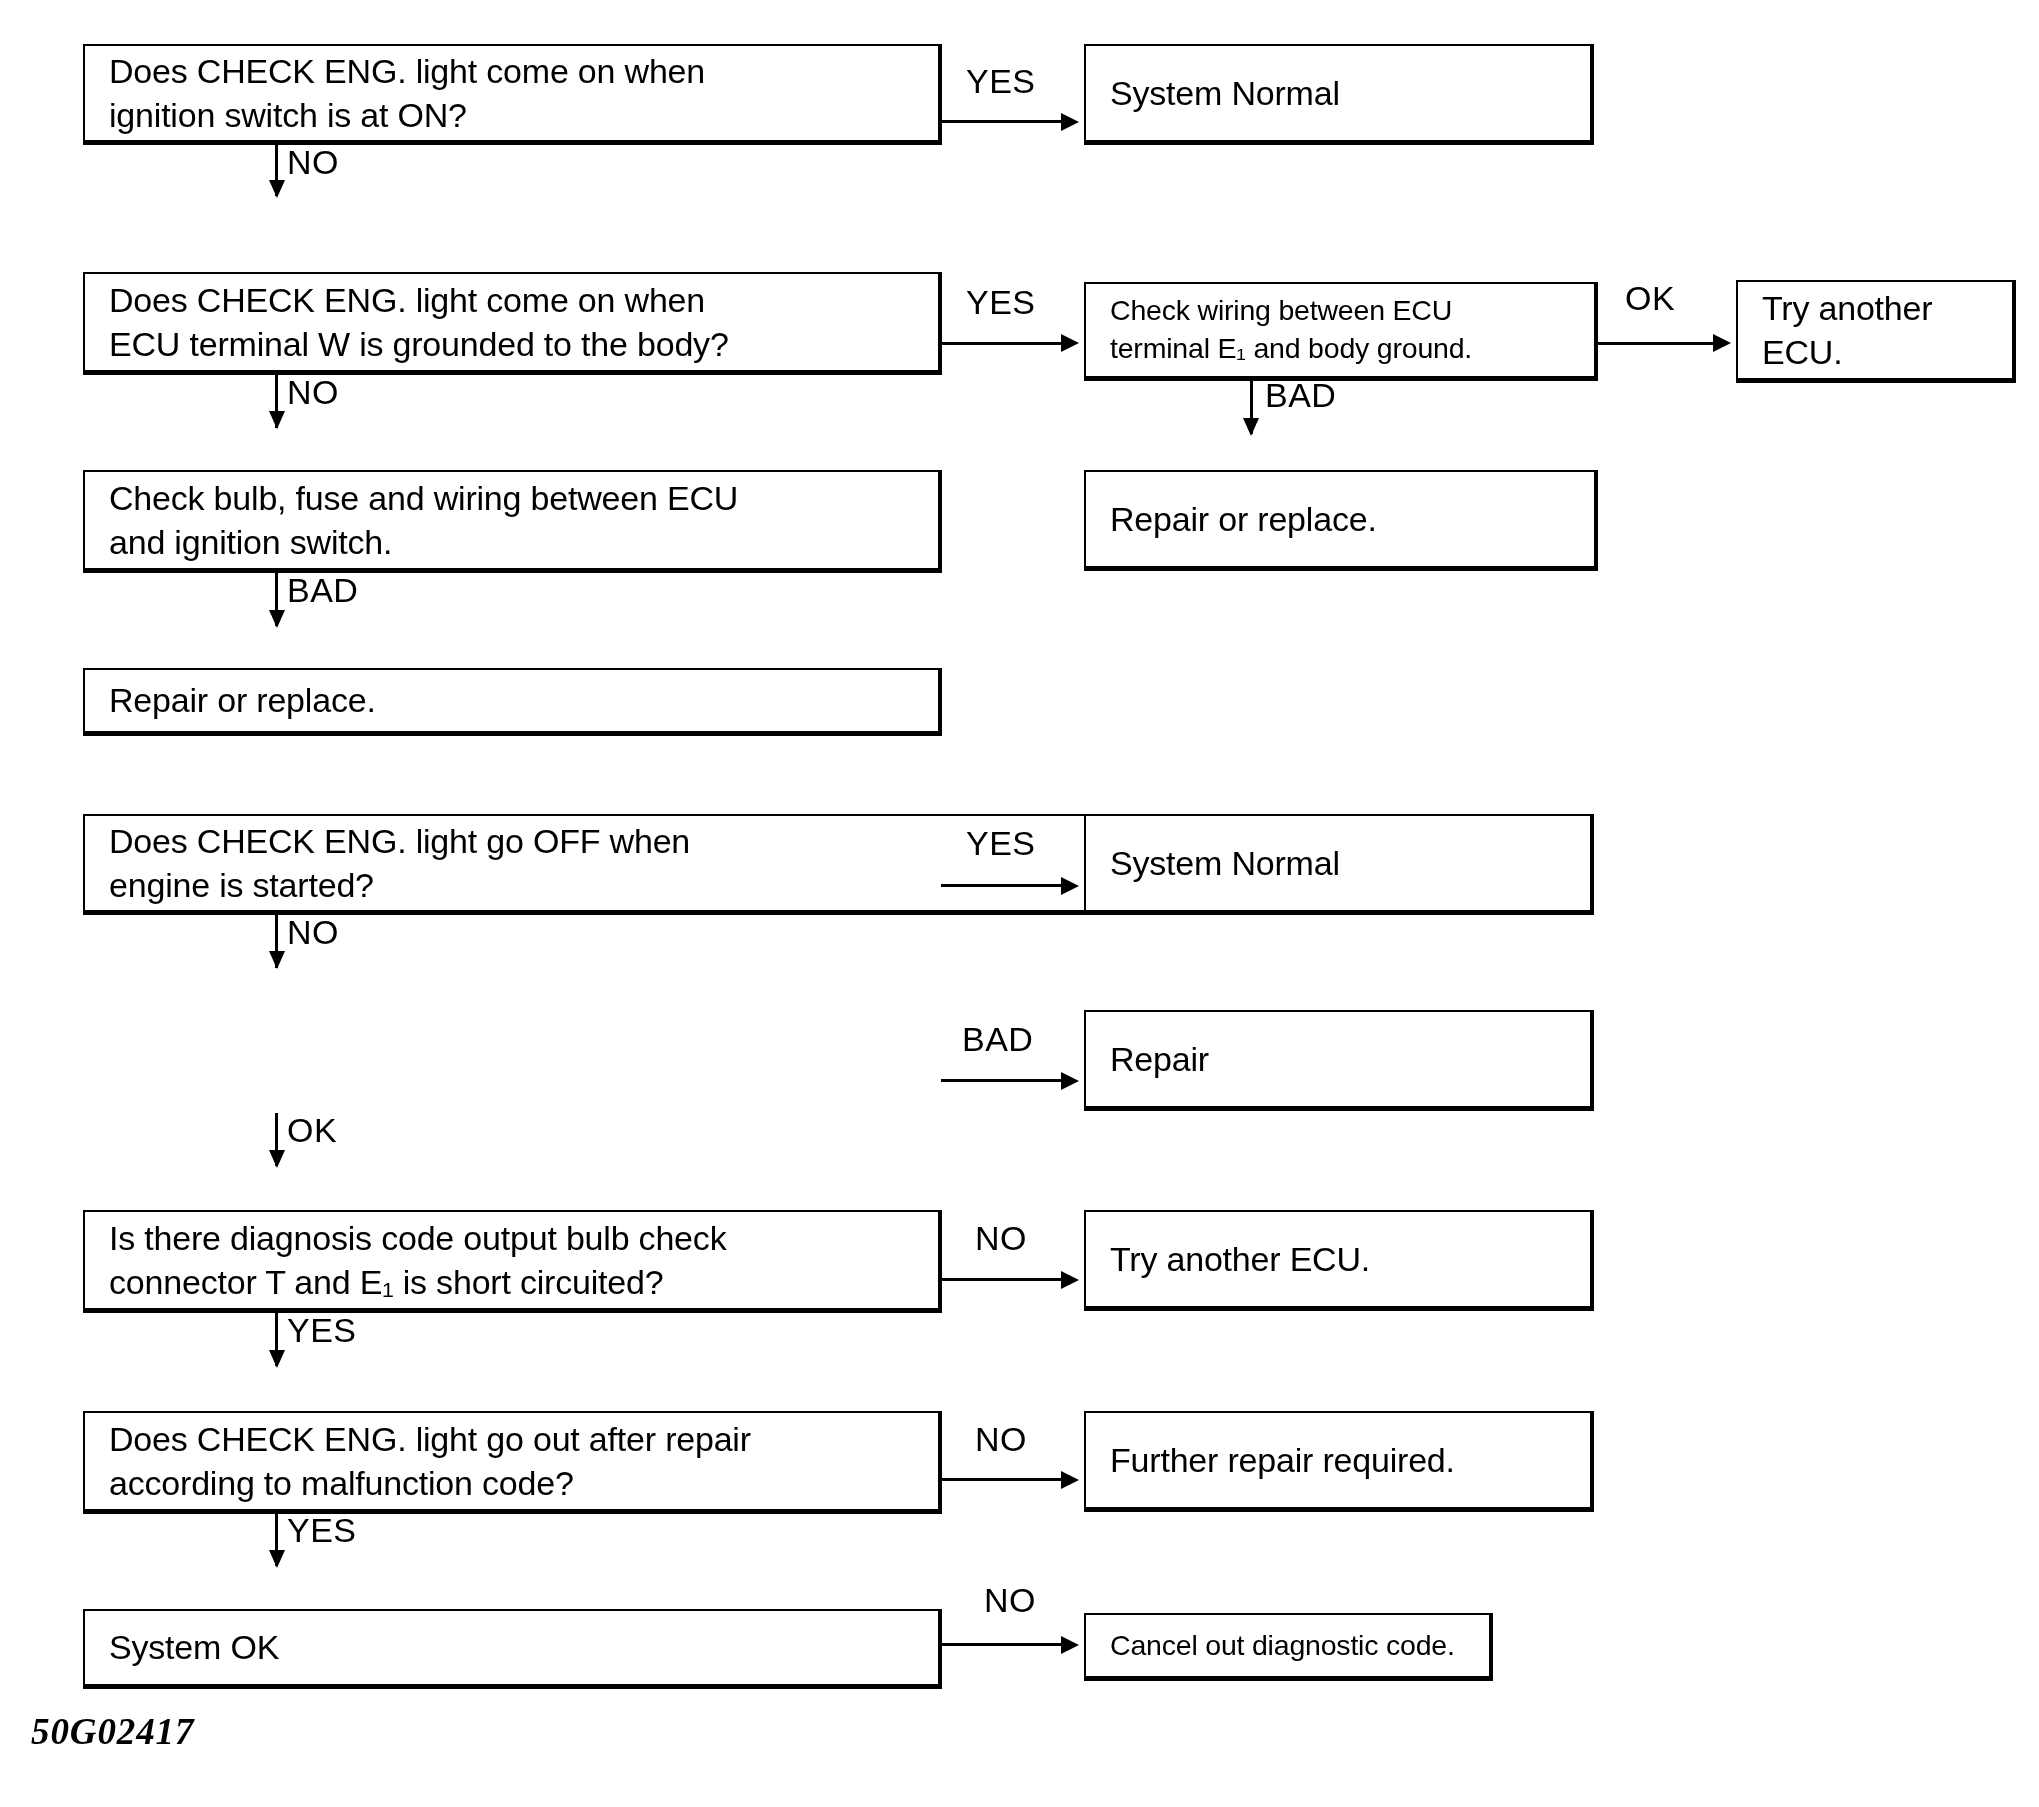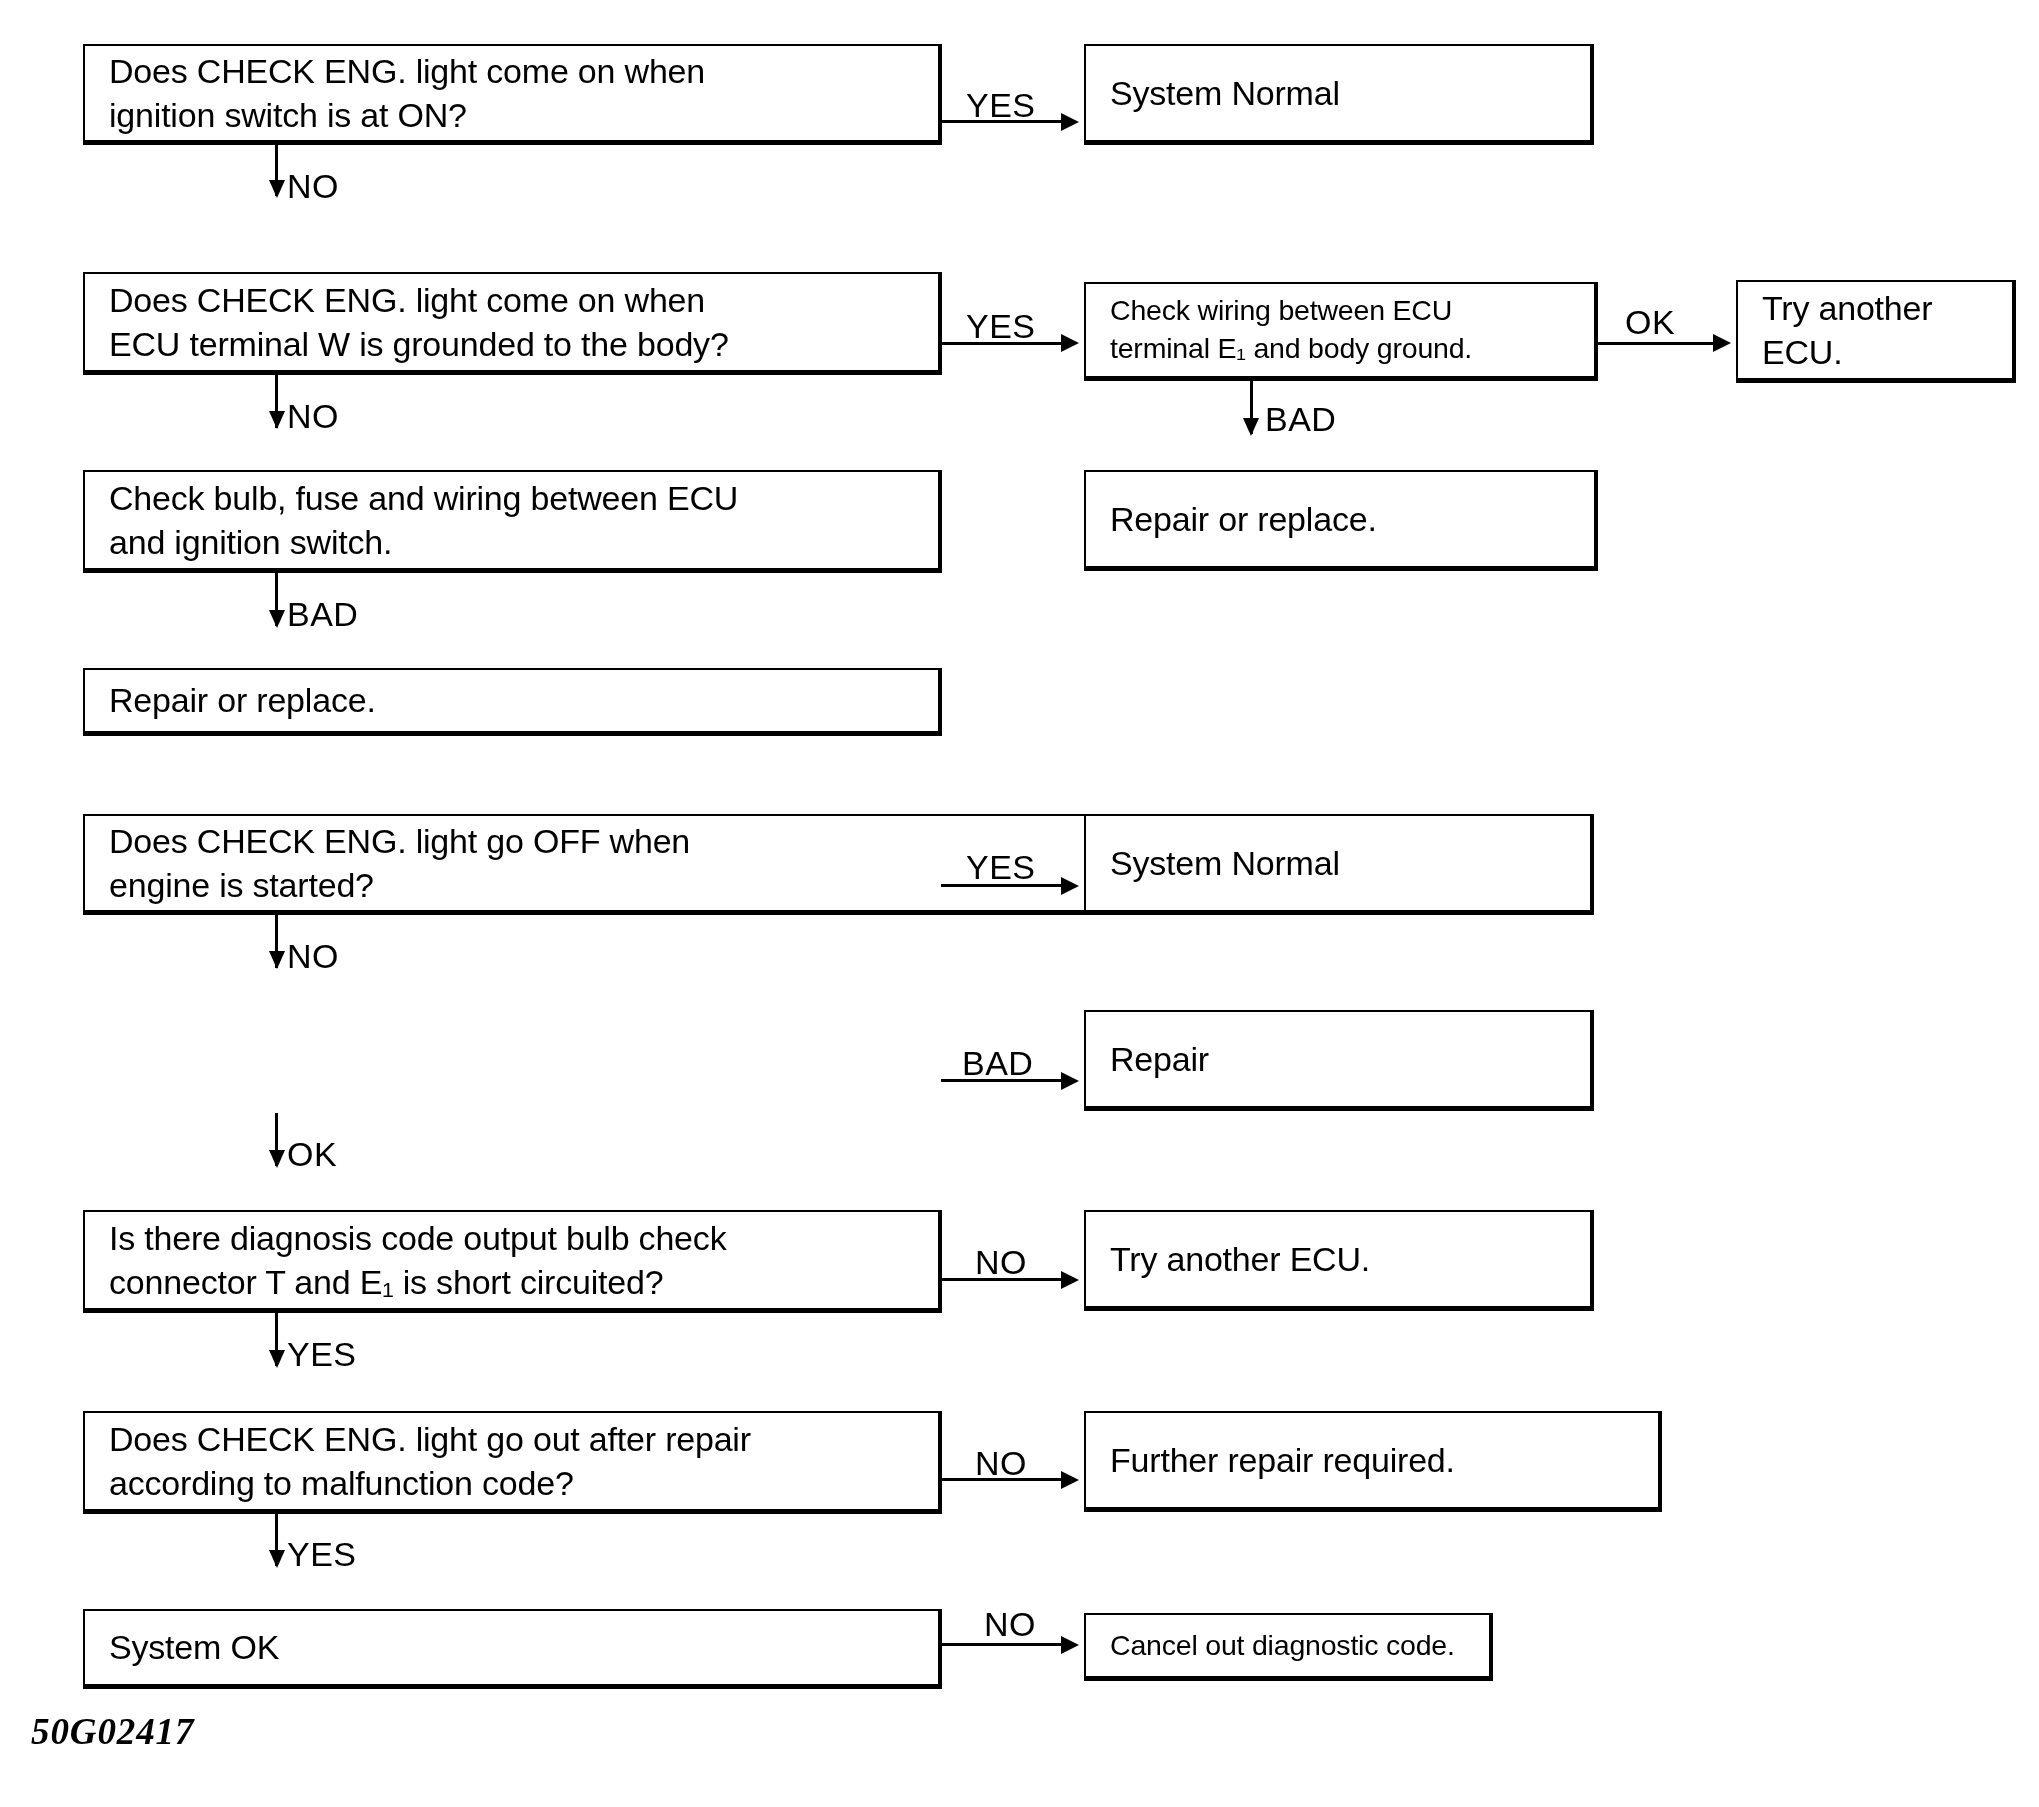--- a/index.html
+++ b/index.html
@@ -54,21 +54,20 @@
     border-left:8.3px solid transparent;
     border-right:8.3px solid transparent;
     border-top:18.4px solid #000;
   }
   .elabel{
     position:absolute;
     font-size:34px;
     line-height:1;
     letter-spacing:0.5px;
     white-space:nowrap;
-    margin-top:24px;
   }
   .figcode{
     position:absolute;
     font-family:"Liberation Serif","DejaVu Serif",serif;
     font-style:italic;
     font-weight:700;
     font-size:37px;
     letter-spacing:0.9px;
   }
 </style>
@@ -191,21 +190,21 @@
 
   <div class="box" style="left:83px;top:1411px;width:859px;height:103px;">
     <span class="txt">Does CHECK ENG. light go out after repair
 according to malfunction code?</span>
   </div>
 
   <div class="hline" style="left:941px;top:1478px;width:133px;"></div>
   <div class="arrow-r" style="left:1061px;top:1471px;"></div>
   <div class="elabel" style="left:975px;top:1422px;">NO</div>
 
-  <div class="box" style="left:1084px;top:1411px;width:578px;height:101px;">
+  <div class="box" style="left:1084px;top:1411px;width:510px;height:101px;">
     <span class="txt">Further repair required.</span>
   </div>
 
   <div class="vline" style="left:275px;top:1513px;height:53px;"></div>
   <div class="arrow-d" style="left:269px;top:1550px;"></div>
   <div class="elabel" style="left:287px;top:1513px;">YES</div>
 
   <div class="box" style="left:83px;top:1609px;width:859px;height:80px;">
     <span class="txt">System OK</span>
   </div>

